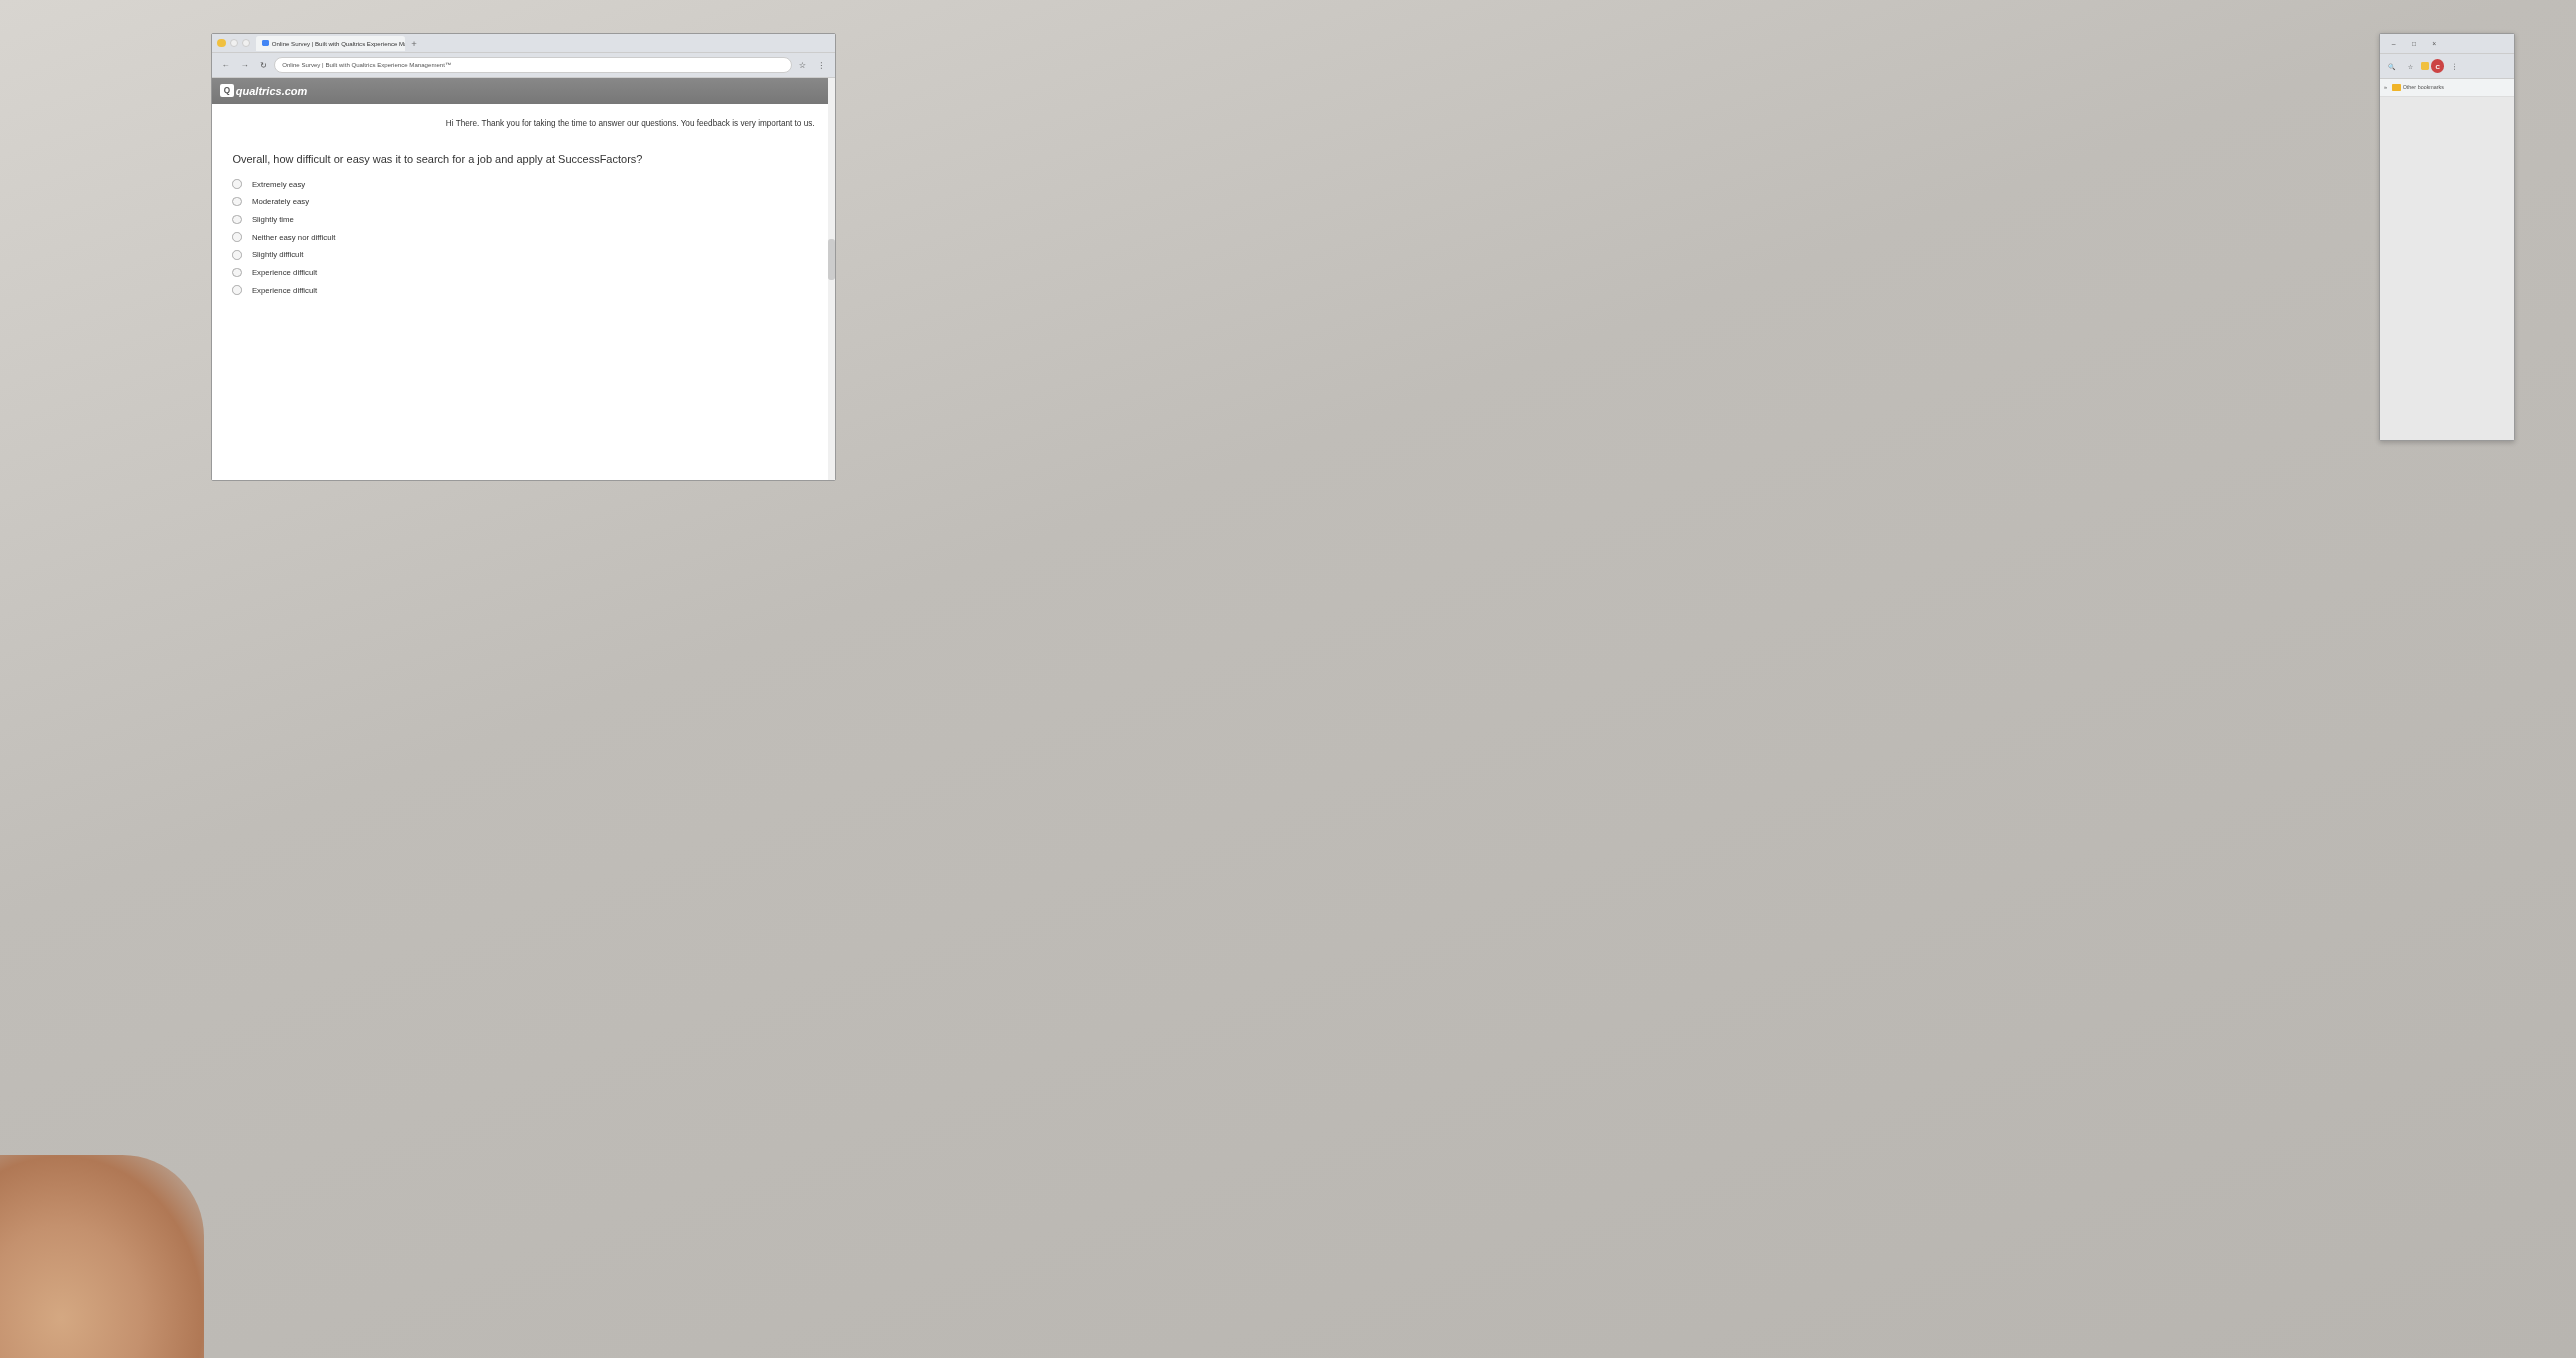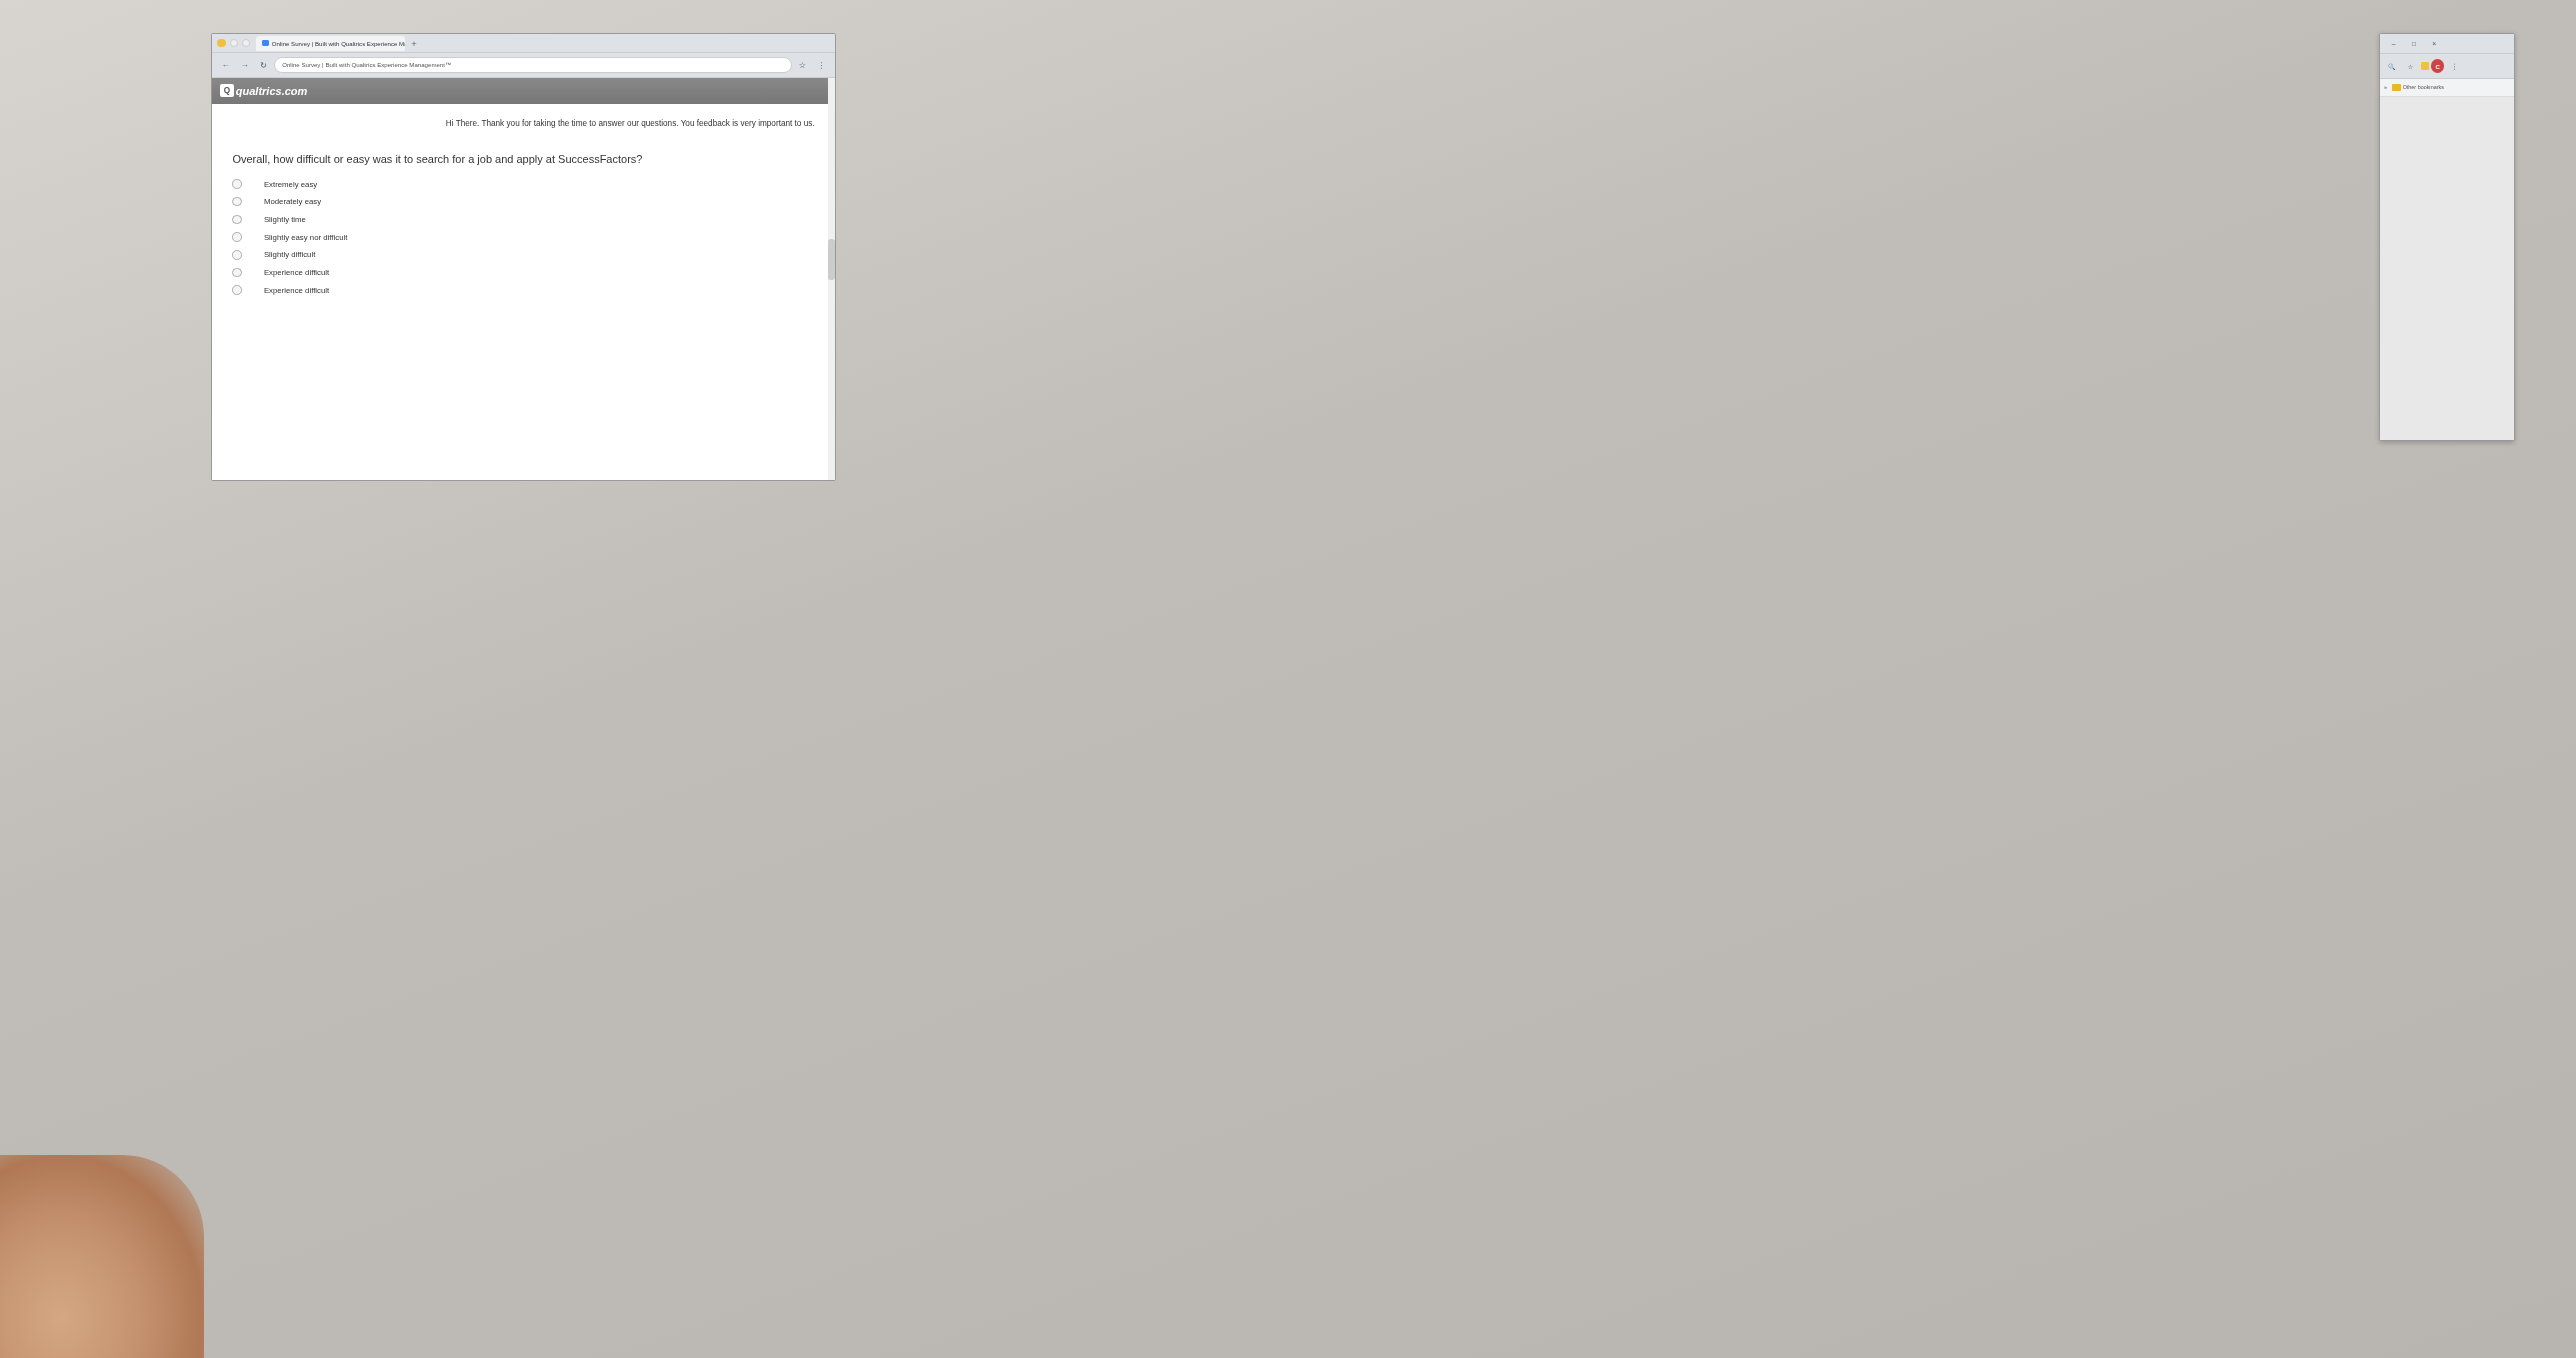--- a/index.html
+++ b/index.html
@@ -224,21 +224,21 @@
 
     .radio-options {
       display: flex;
       flex-direction: column;
       gap: 8.2px;
     }
 
     .radio-option {
       display: flex;
       align-items: center;
-      gap: 22px;
+      gap: 10px;
       cursor: pointer;
     }
 
     .radio-circle {
       width: 9.5px;
       height: 9.5px;
       border-radius: 50%;
       border: 1.4px solid #aaa;
       background: #f5f5f5;
       flex-shrink: 0;
@@ -430,21 +430,21 @@
             <div class="radio-option">
               <div class="radio-circle"></div>
               <span class="radio-label">Moderately easy</span>
             </div>
             <div class="radio-option">
               <div class="radio-circle"></div>
               <span class="radio-label">Slightly time</span>
             </div>
             <div class="radio-option">
               <div class="radio-circle"></div>
-              <span class="radio-label">Slightly easy nor difficult</span>
+              <span class="radio-label">Neither easy nor difficult</span>
             </div>
             <div class="radio-option">
               <div class="radio-circle"></div>
               <span class="radio-label">Slightly difficult</span>
             </div>
             <div class="radio-option">
               <div class="radio-circle"></div>
               <span class="radio-label">Experience difficult</span>
             </div>
             <div class="radio-option">

